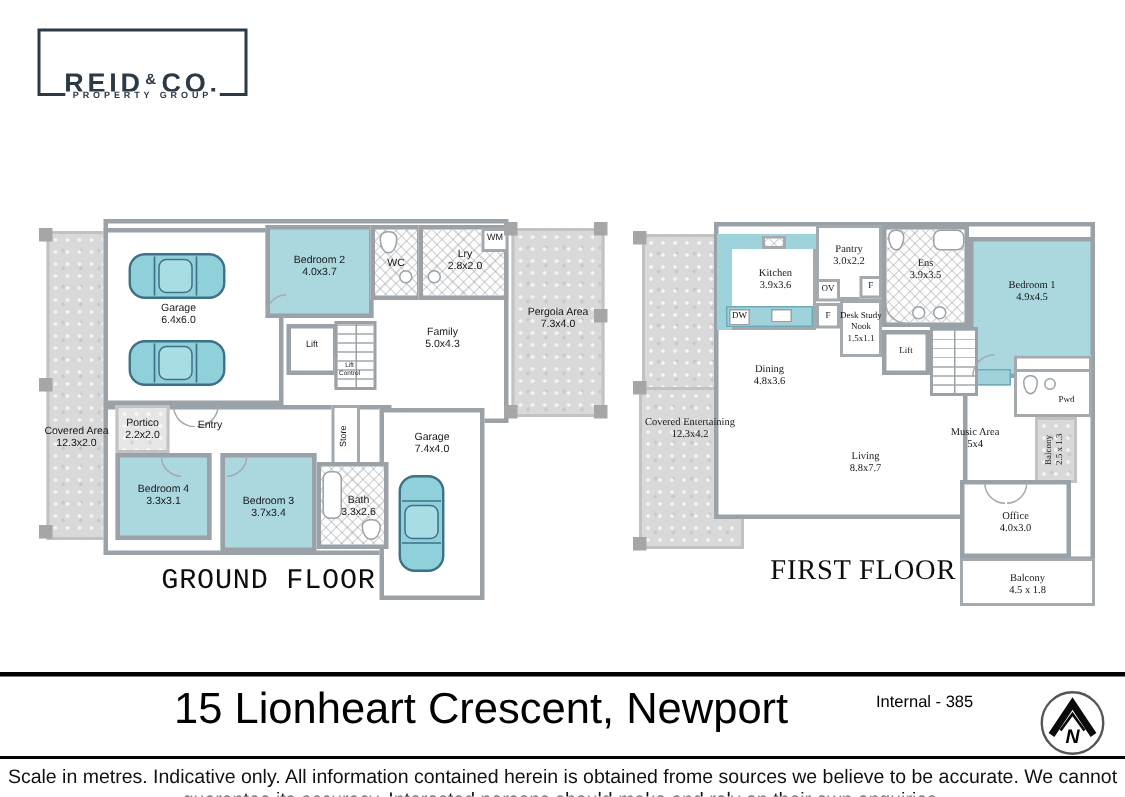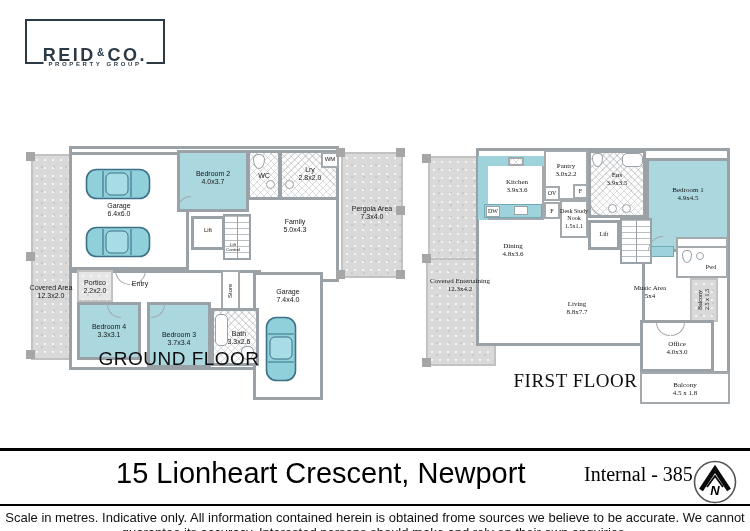--- a/index.html
+++ b/index.html
@@ -38,21 +38,21 @@
   
   .logo{position:absolute;left:25px;top:19px;width:140px;height:45px;border:2.5px solid #2c3a46;box-sizing:border-box;}
   .logo-brand{position:absolute;top:24px;left:0;right:0;text-align:center;font-size:18px;
     letter-spacing:2.5px;color:#2c3a46;font-weight:700;}
   .logo-amp{font-size:10px;vertical-align:5px;margin:0 1px;}
   .logo-tagline{position:absolute;bottom:-5px;left:50%;transform:translateX(-50%);background:#fff;
     padding:0 5px;font-size:6px;letter-spacing:2.6px;color:#2c3a46;font-weight:700;white-space:nowrap;}
   
   .rule{position:absolute;left:0;width:750px;background:#000;z-index:7;}
   .address{position:absolute;left:116px;top:457px;font-size:29px;color:#000;z-index:7;}
-  .areas{position:absolute;left:584px;top:461px;font-size:20px;line-height:1.3;color:#000;z-index:7;font-family:Liberation Serif, serif;}
+  .areas{position:absolute;left:584px;top:461px;font-size:11px;line-height:1.3;color:#000;z-index:7;}
   .compass{position:absolute;left:692px;top:459px;width:46px;height:46px;z-index:7;}
   .compass-n{position:absolute;left:0;right:0;top:24px;text-align:center;font-size:13px;
     font-weight:bold;font-style:italic;color:#000;}
   .disclaimer{position:absolute;left:0;top:510px;width:750px;text-align:center;font-size:13px;color:#111;z-index:7;}
 </style>
 </head>
 <body>
 
 <div class="logo">
   <div class="logo-brand"><span>REID</span><span class="logo-amp">&amp;</span><span>CO.</span></div>
@@ -175,21 +175,21 @@
       <span>3.7x3.4</span>
   </div>
   <div class="label" style="left:194px;top:186px;width:40px;height:24px;">
     <span>Bath</span>
       <span>3.3x2.6</span>
   </div>
   <div class="label" style="left:228px;top:144px;width:70px;height:24px;">
     <span>Garage</span>
       <span>7.4x4.0</span>
   </div>
-  <div class="floor-title" style="left:68px;top:208px;width:172px;">GROUND FLOOR</div>
+  <div class="floor-title" style="left:68px;top:236px;width:172px;font-family:Liberation Mono, monospace;">GROUND FLOOR</div>
 </div>
 
 <div class="abs" style="left:420px;top:140px;width:325px;height:272px;font-family:Liberation Serif, serif;">
 
   <div class="outdoor" style="left:8px;top:16px;width:50px;height:108px;"></div>
   <div class="outdoor" style="left:6px;top:118px;width:70px;height:108px;"></div>
   <div class="post" style="left:2px;top:14px;"></div>
   <div class="post" style="left:2px;top:114px;"></div>
   <div class="post" style="left:2px;top:218px;"></div>
 

